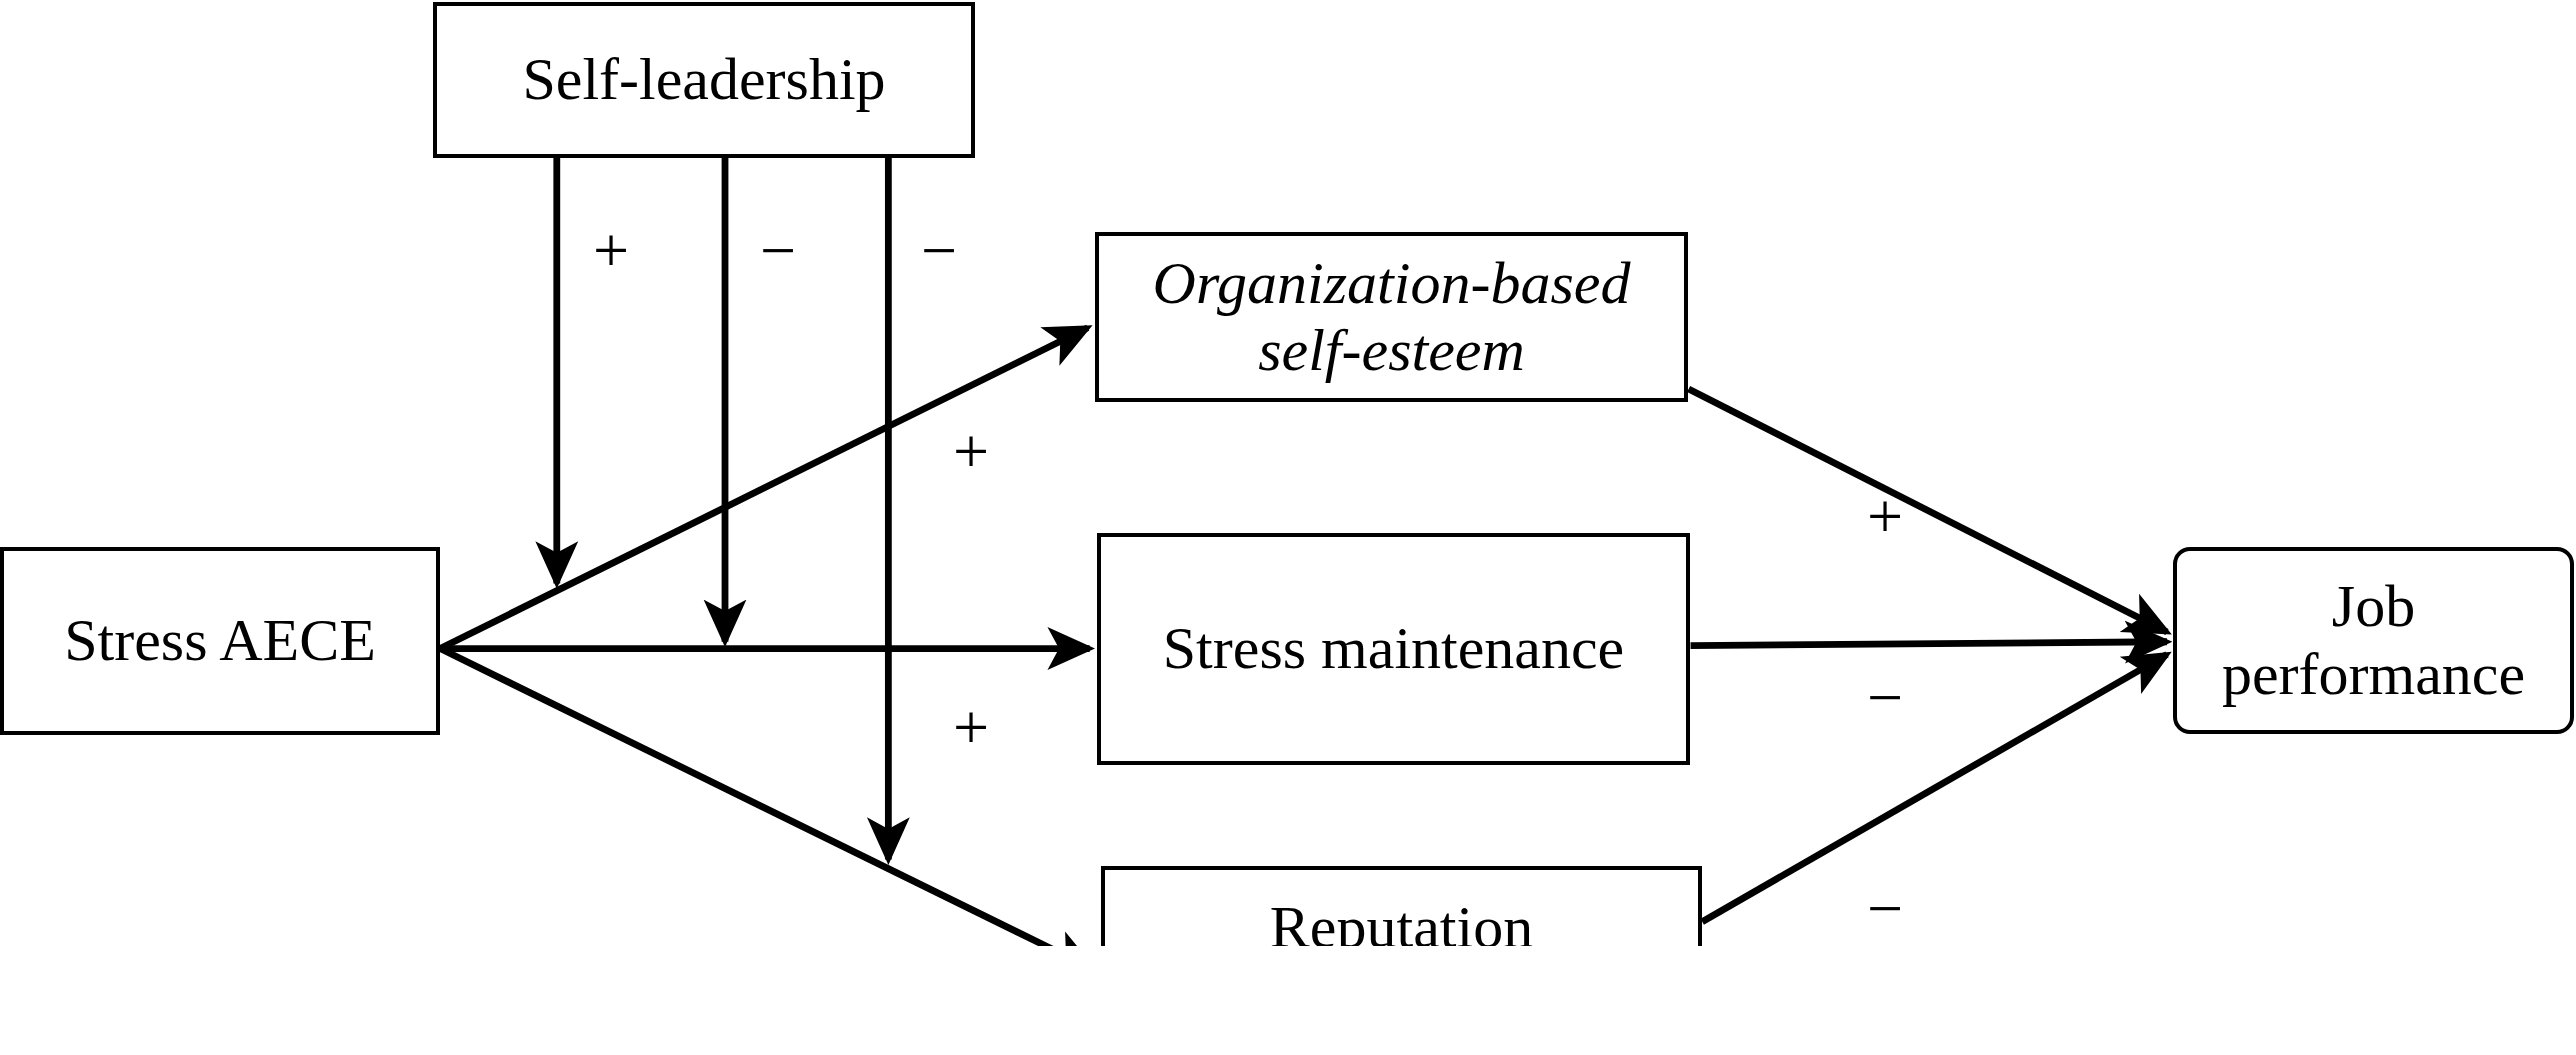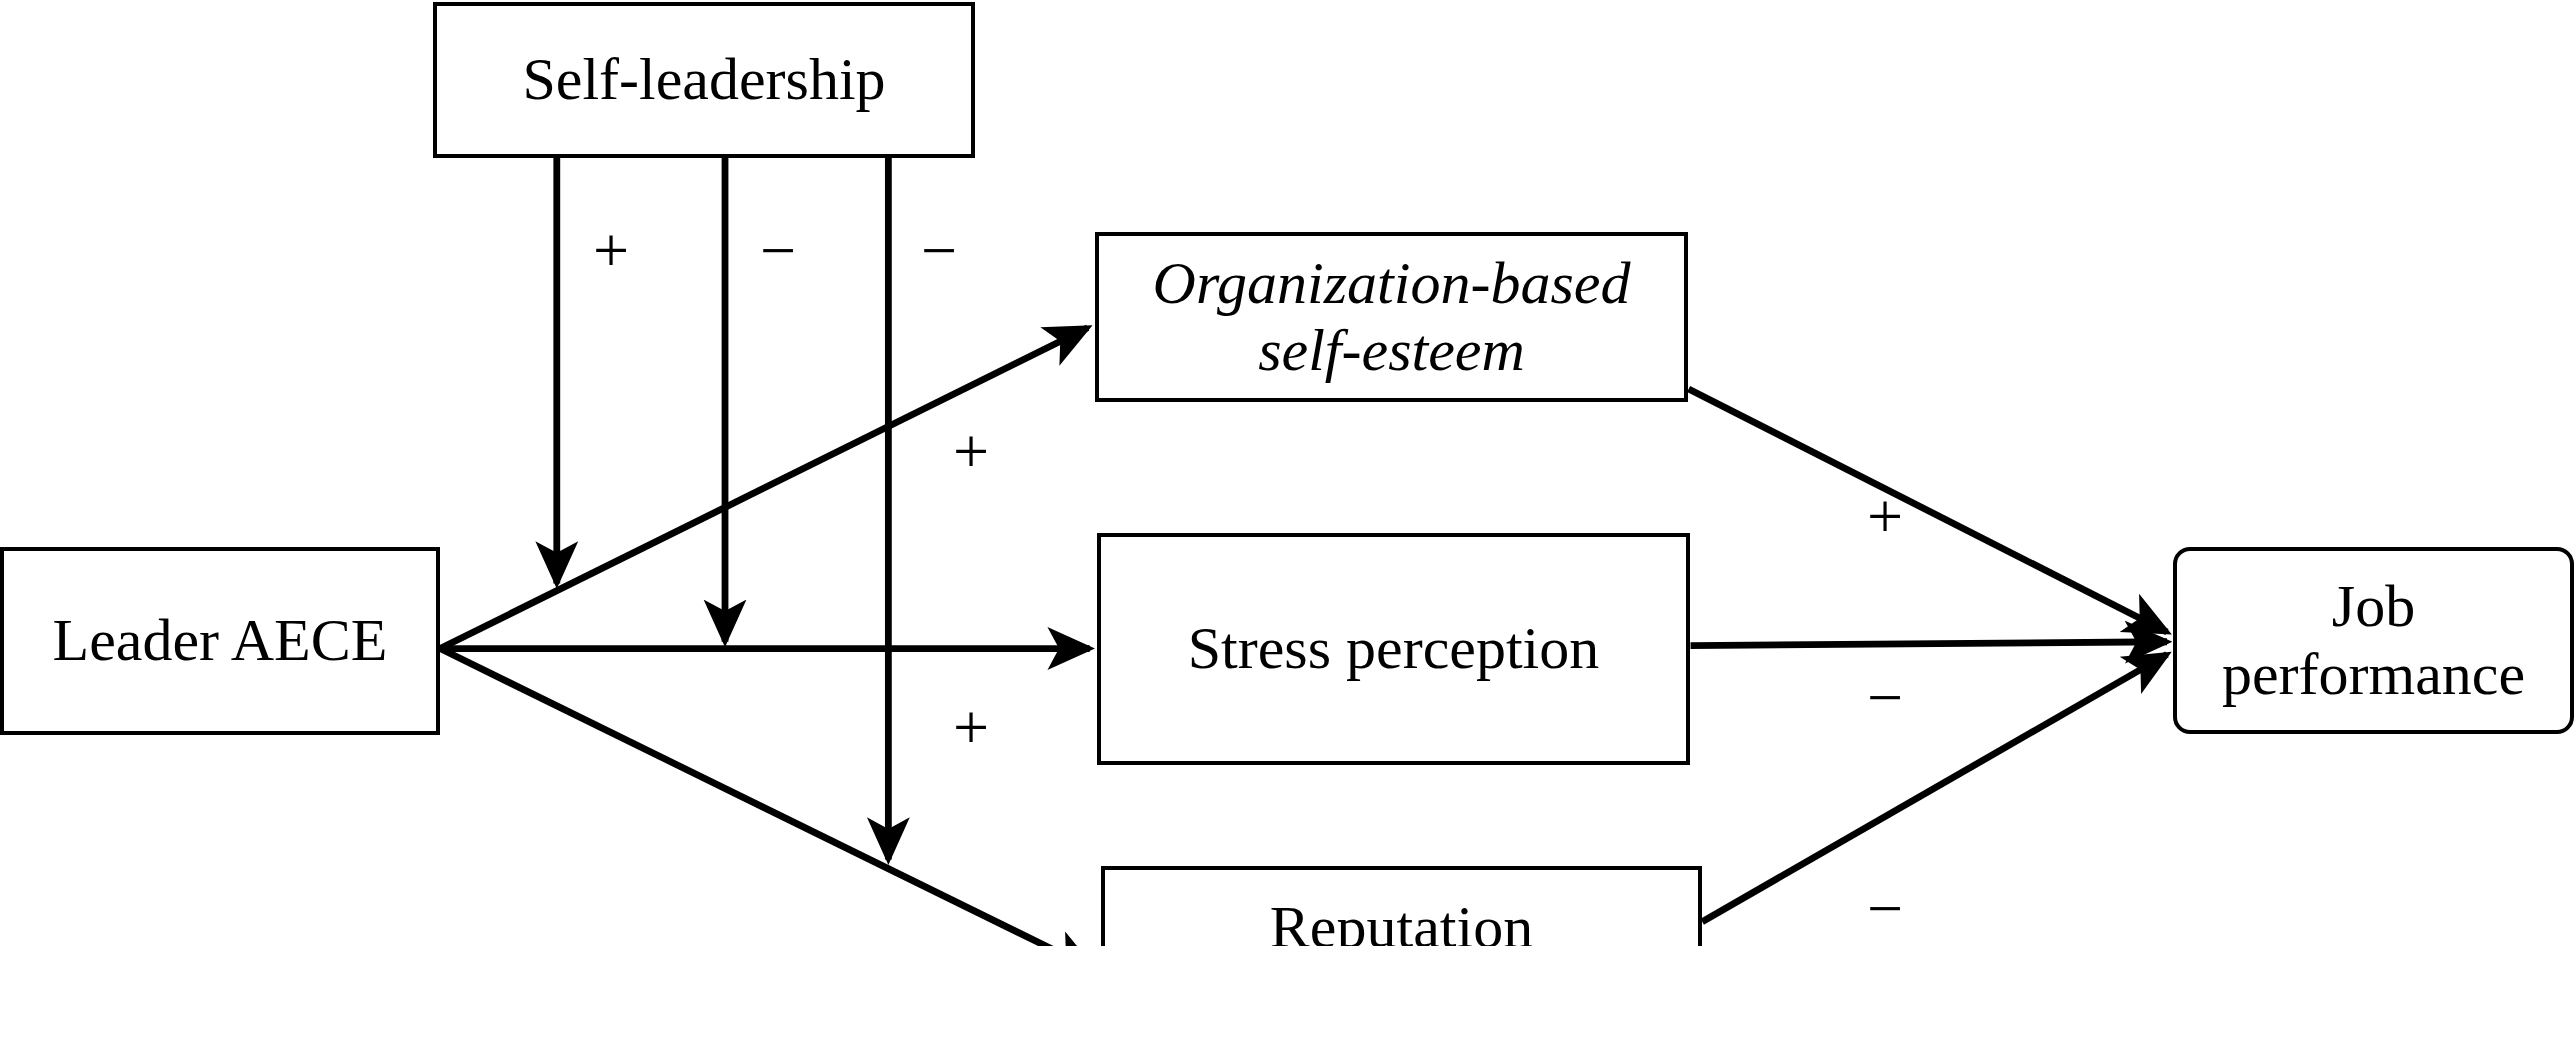--- a/index.html
+++ b/index.html
@@ -87,30 +87,30 @@
     <line x1="745" y1="162" x2="745" y2="660" stroke="#000000" stroke-width="7" marker-end="url(#arrowhead)"></line>
 
     <line x1="913" y1="162" x2="913" y2="884" stroke="#000000" stroke-width="7" marker-end="url(#arrowhead)"></line>
   </svg>
 
   <div class="node-box" style="left:433px; top:1.9px; width:542px; height:156px;">
     <span class="node-label">Self-leadership</span>
   </div>
 
   <div class="node-box" style="left:0px; top:547px; width:440px; height:188px;">
-    <span class="node-label">Leader AECE</span>
+    <span class="node-label">Stress AECE</span>
   </div>
 
   <div class="node-box" style="left:1095px; top:232px; width:593px; height:170px;font-style:italic;">
     <span class="node-label">Organization-based
 self-esteem</span>
   </div>
 
   <div class="node-box" style="left:1097px; top:533px; width:593px; height:232px;">
-    <span class="node-label">Stress perception</span>
+    <span class="node-label">Stress maintenance</span>
   </div>
 
   <div class="node-box" style="left:1101px; top:866px; width:601px; height:190px;">
     <span class="node-label">Reputation
 maintenance concerns</span>
   </div>
 
   <div class="node-box" style="left:2173px; top:547px; width:401px; height:187px;border-radius:17px;">
     <span class="node-label">Job
 performance</span>

